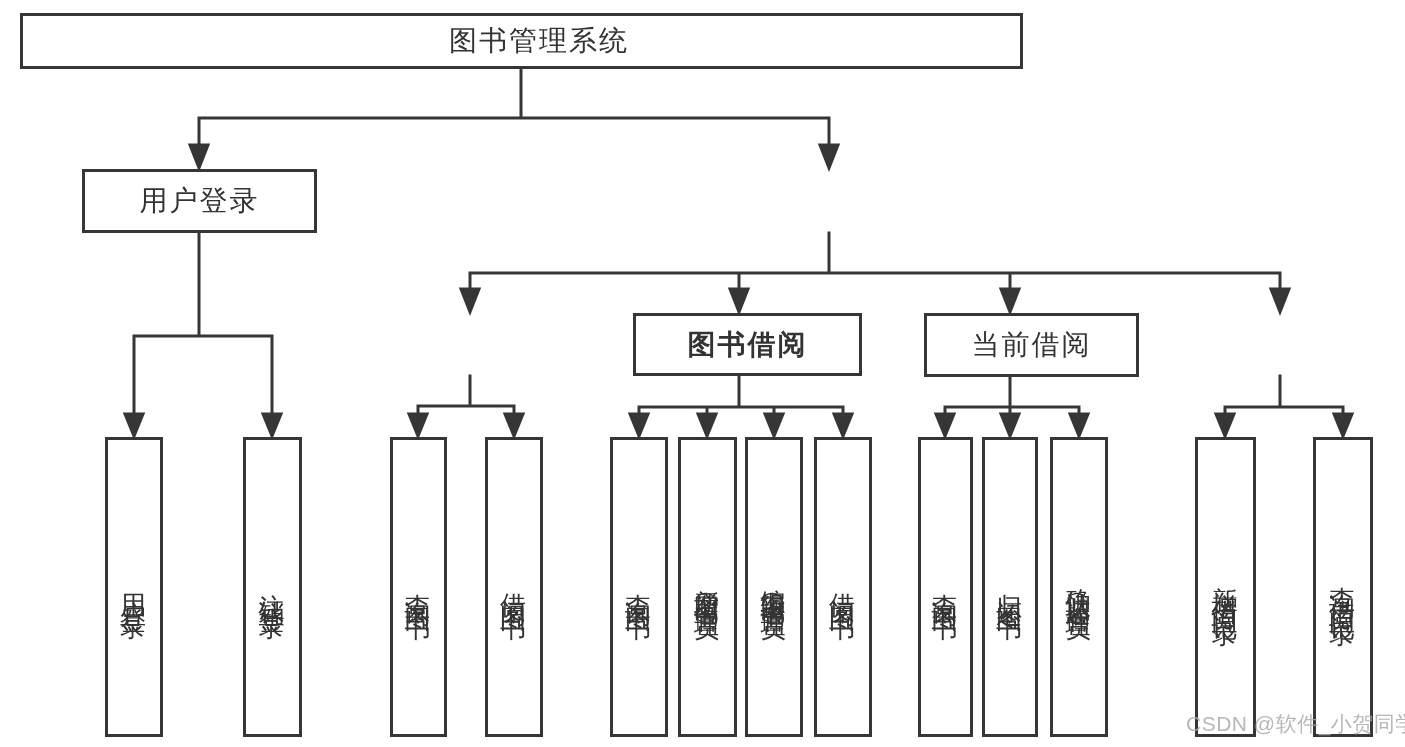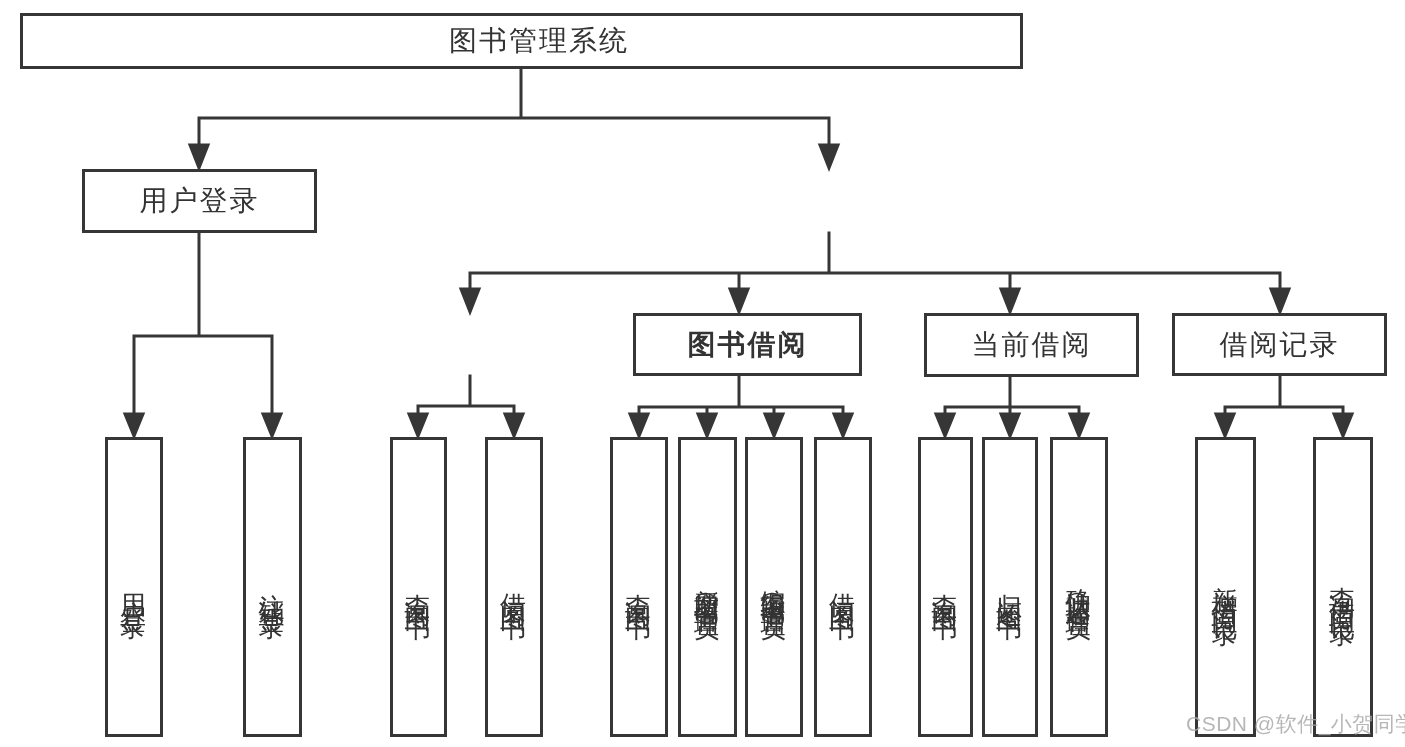--- a/index.html
+++ b/index.html
@@ -135,23 +135,20 @@
   <div class="node" style="left:82px; top:169px; width:235px; height:64px;">
     <span>用户登录</span>
   </div>
 
   <div class="node" style="left:633px; top:313px; width:229px; height:63px;font-weight:bold;">
     <span>图书借阅</span>
   </div>
   <div class="node" style="left:904px; top:313px; width:215px; height:64px;margin-left:20px;">
     <span>当前借阅</span>
   </div>
-  <div class="node" style="left:1172px; top:313px; width:215px; height:63px;">
-    <span>借阅记录</span>
-  </div>
 
   <div class="leaf" style="left:105px; width:58px;">
     <span class="vtext">用户登录</span>
   </div>
   <div class="leaf" style="left:243px; width:59px;">
     <span class="vtext">注销登录</span>
   </div>
 
   <div class="leaf" style="left:390px; width:57px;">
     <span class="vtext">查询图书</span>

